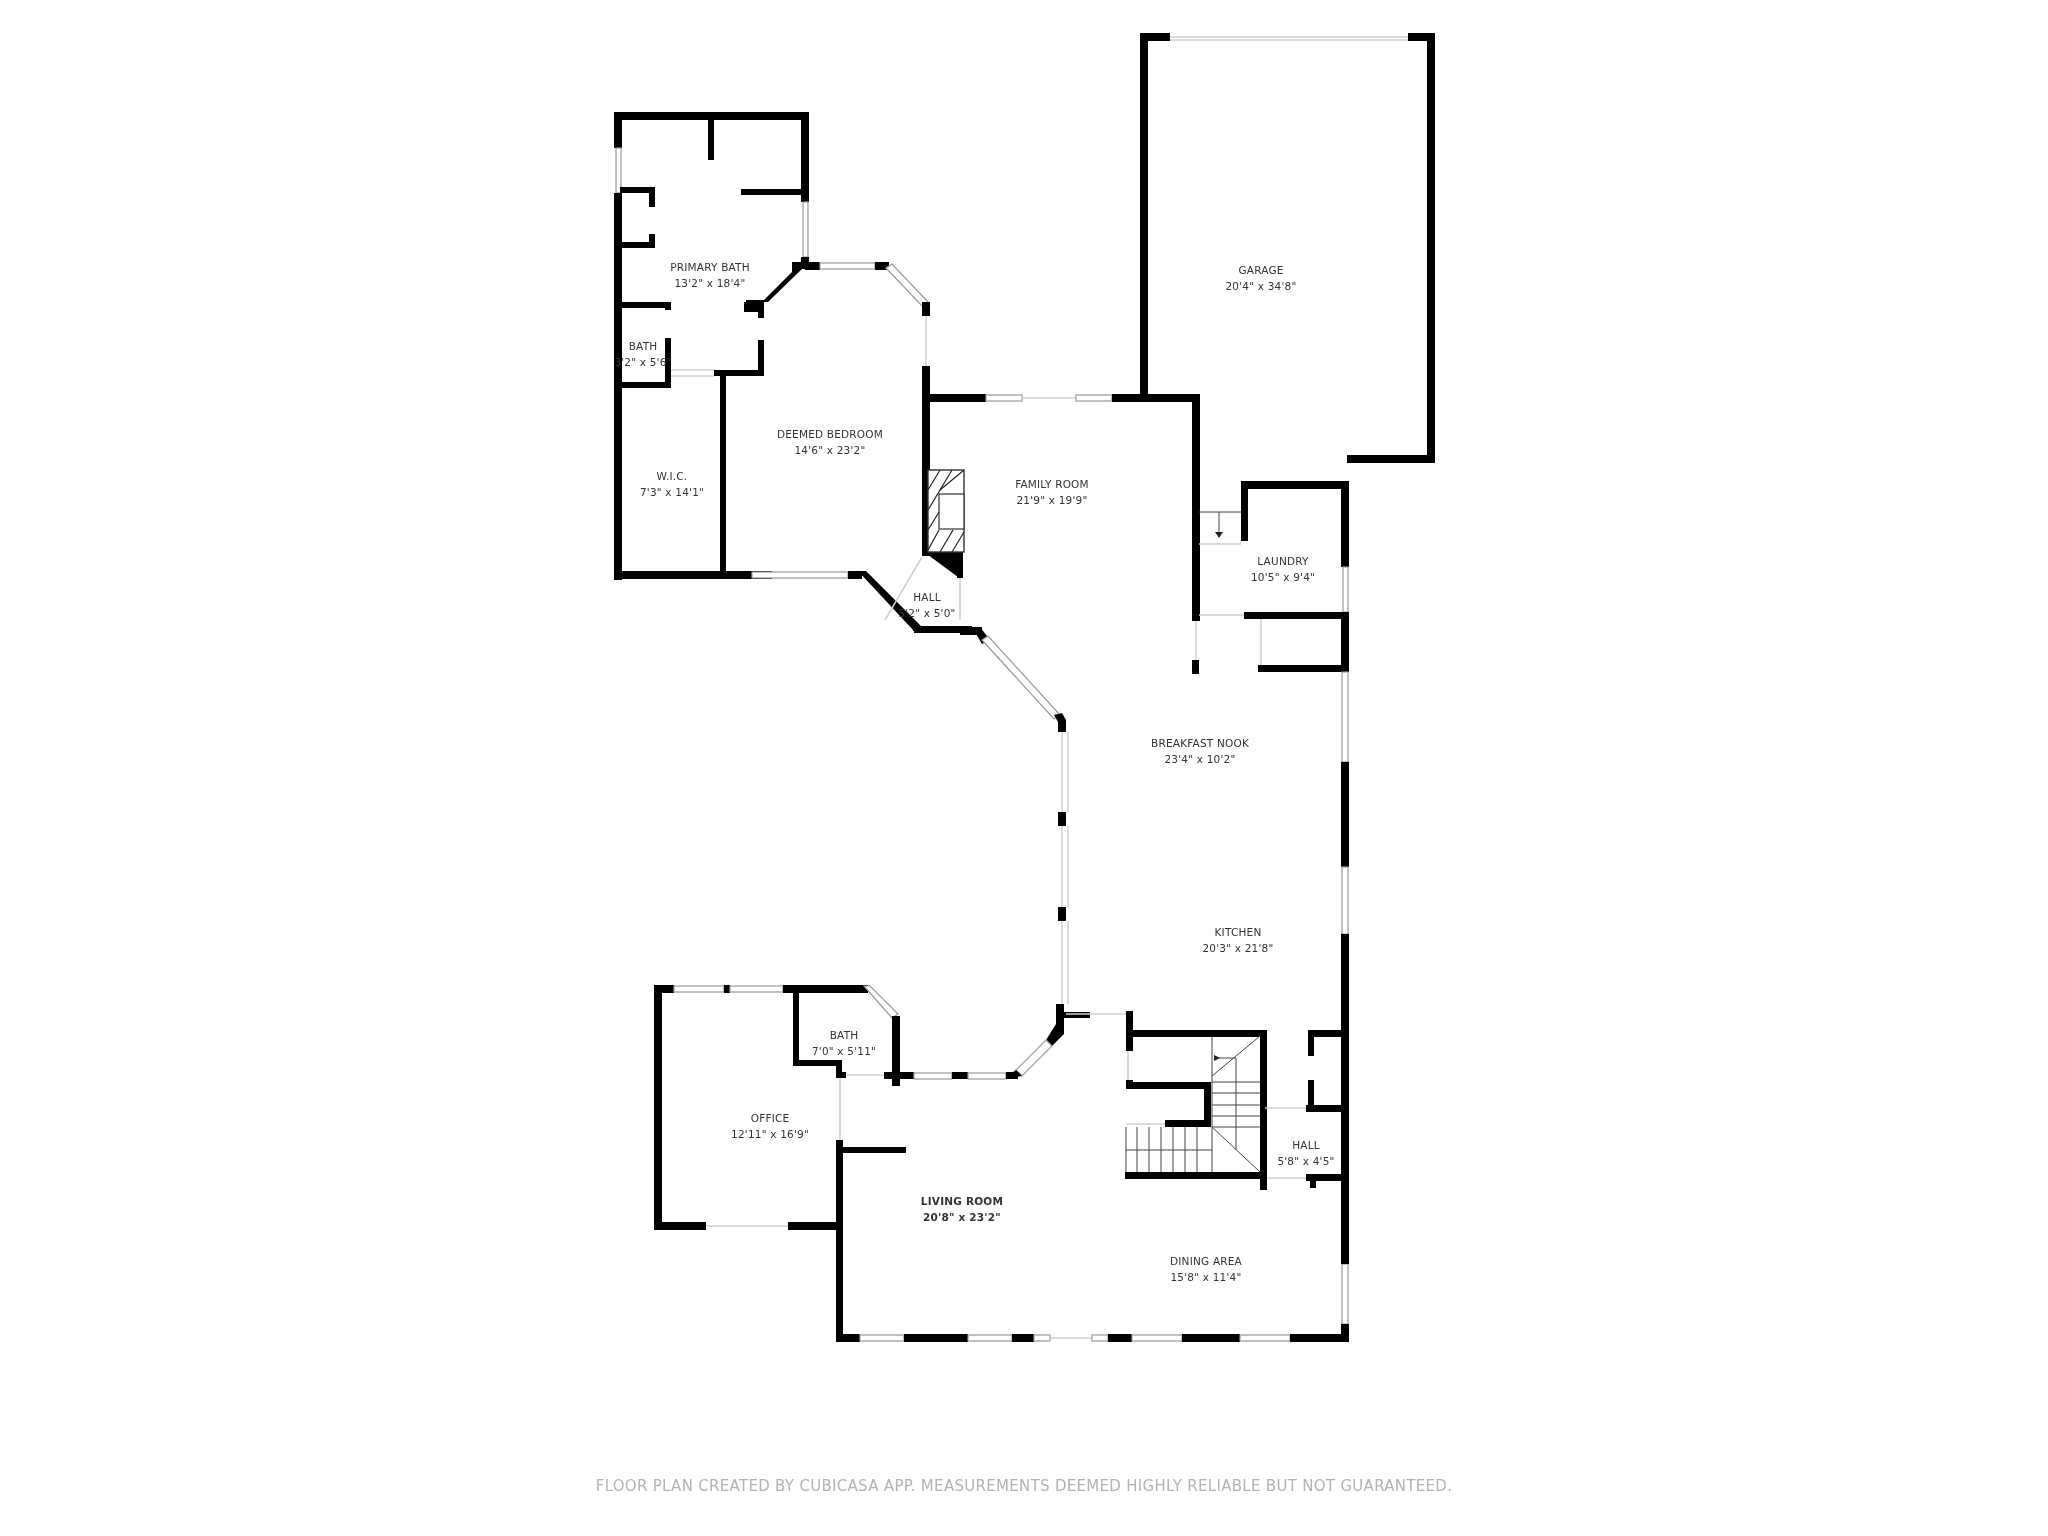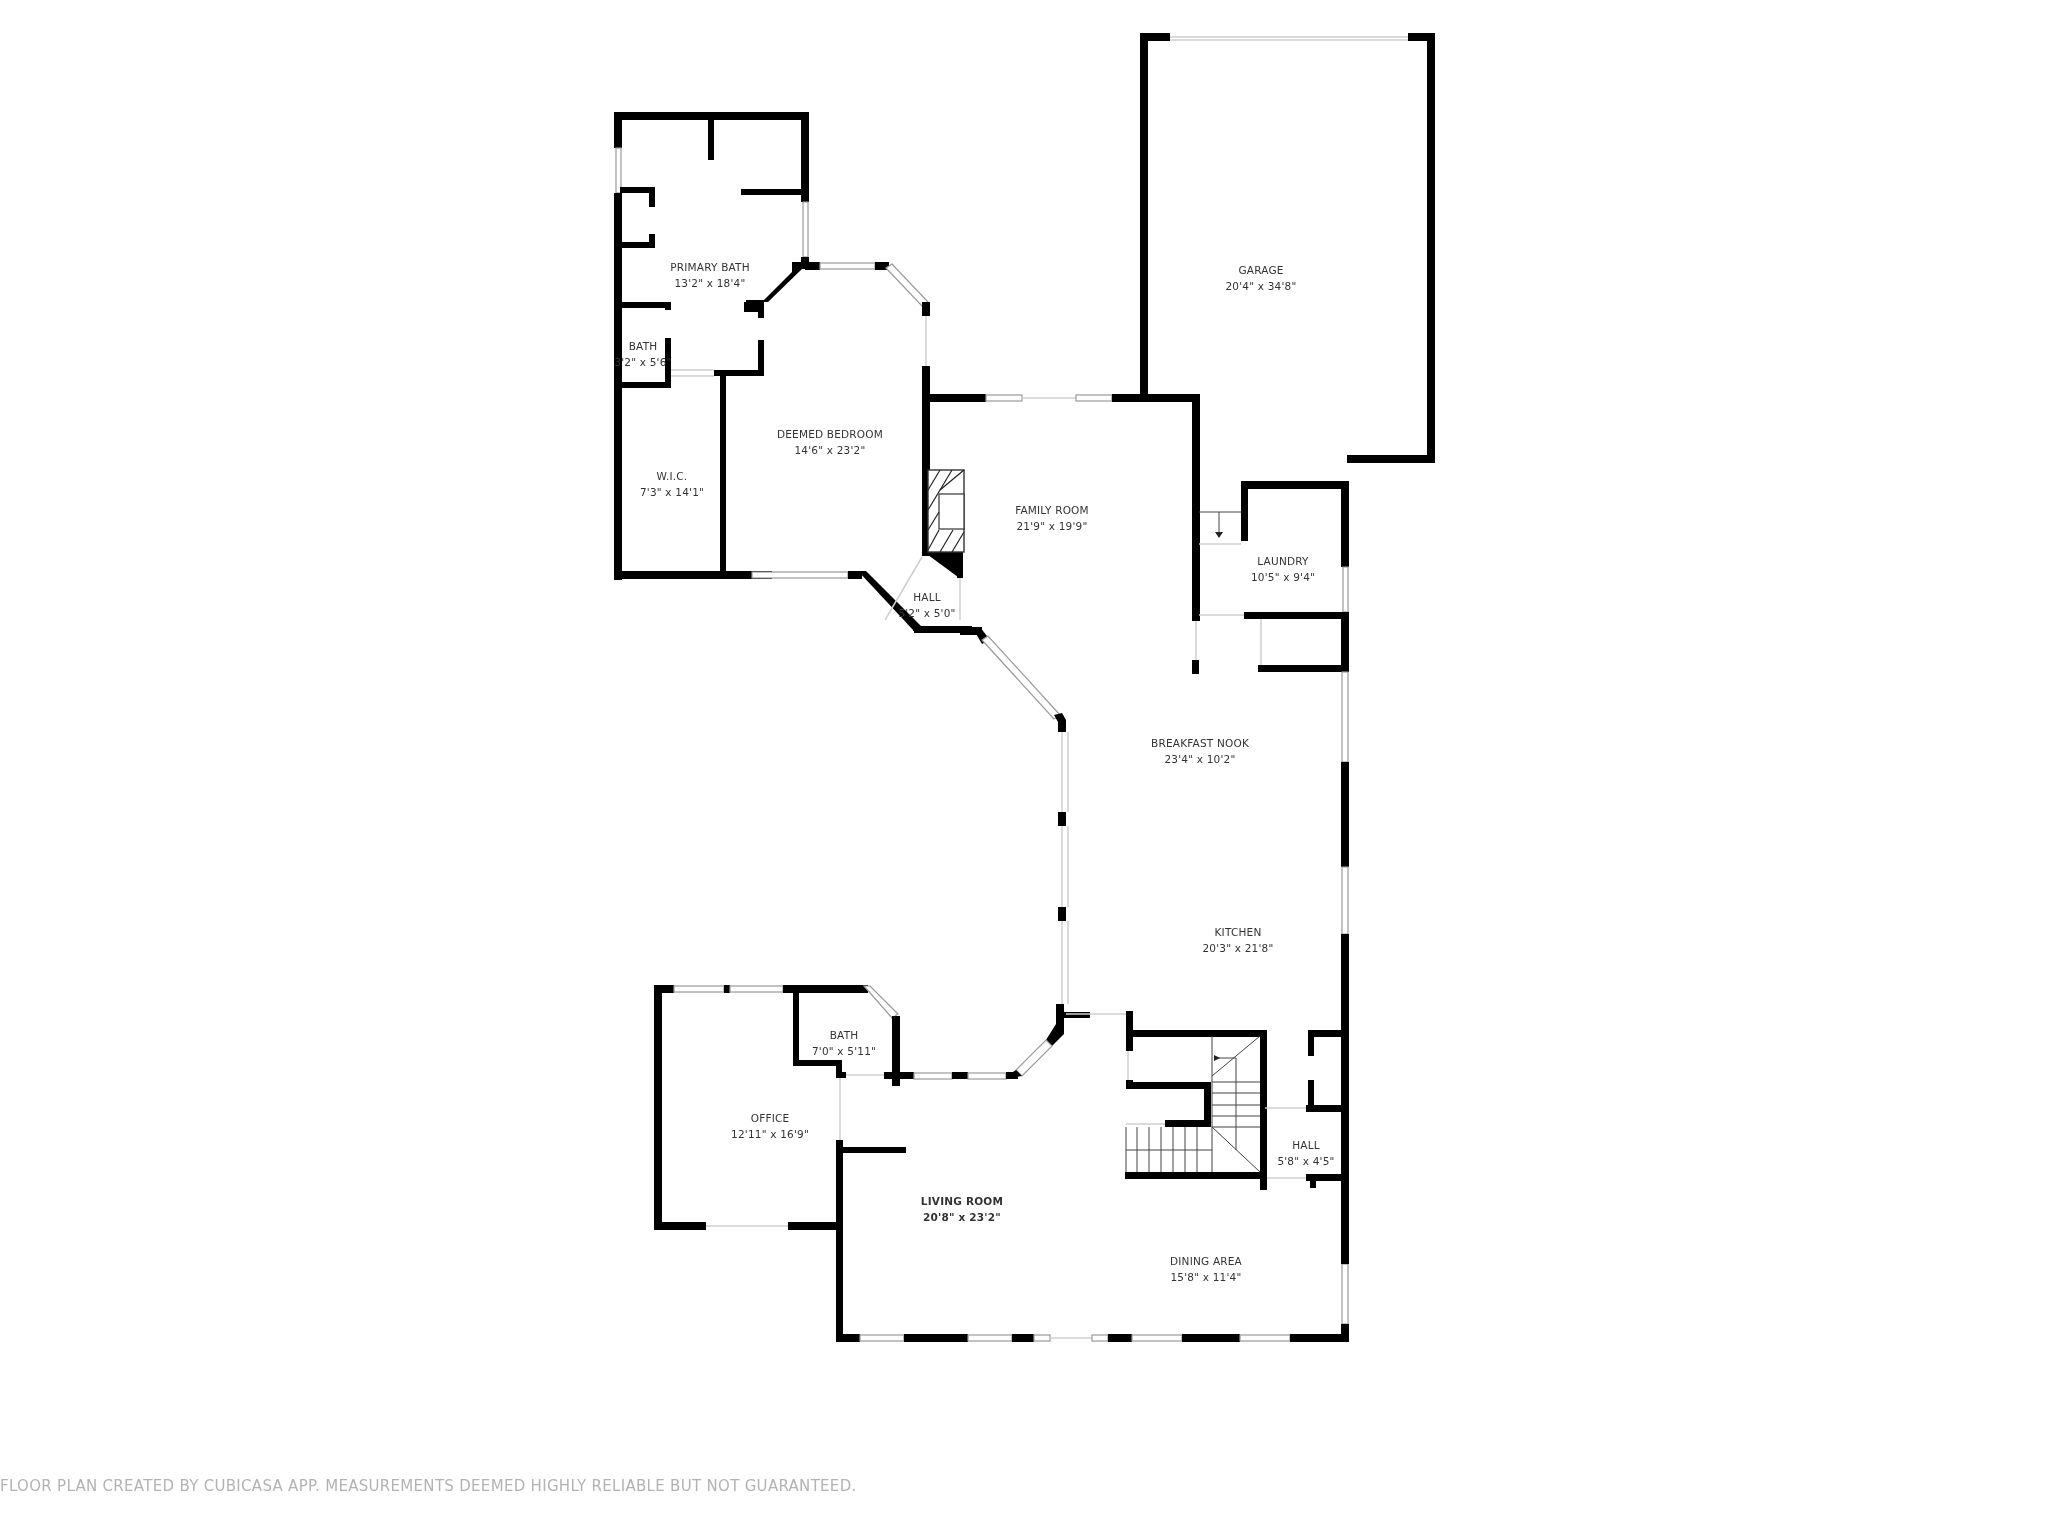--- a/index.html
+++ b/index.html
@@ -5,21 +5,21 @@
   html, body { margin:0; padding:0; background:#ffffff; }
   body { width:2048px; height:1536px; position:relative; overflow:hidden; font-family:"DejaVu Sans", "Liberation Sans", sans-serif; }
   #plan { position:absolute; left:0; top:0; width:2048px; height:1536px; }
   .wall { fill:#000; }
   .win { fill:#fff; stroke:#9a9a9a; stroke-width:1.2; }
   .opening { stroke:#cfcfcf; stroke-width:1.5; fill:none; }
   .thin { stroke:#222; stroke-width:1.2; fill:none; }
   .room-label { position:absolute; transform:translateX(-50%); text-align:center; color:#333; font-size:10.5px; line-height:16px; white-space:nowrap; letter-spacing:0.2px; }
   .room-label .name { display:block; }
   .room-label .dims { display:block; }
-  .footer { position:absolute; left:0; width:2048px; top:1477px; text-align:left; color:#b3b3b3; font-size:15px; letter-spacing:0.3px; }
+  .footer { position:absolute; left:0; width:2048px; top:1477px; text-align:center; color:#b3b3b3; font-size:15px; letter-spacing:0.3px; }
 </style>
 </head>
 <body>
 
 <svg id="plan" viewBox="0 0 2048 1536" xmlns="http://www.w3.org/2000/svg">
 
   <g>
 
     <rect class="wall" x="614" y="112" width="195" height="8"></rect>
 
@@ -271,21 +271,21 @@
   <span class="dims">7'3" x 14'1"</span>
 </div>
 <div class="room-label" style="left:830px; top:426px;">
   <span class="name">DEEMED BEDROOM</span>
   <span class="dims">14'6" x 23'2"</span>
 </div>
 <div class="room-label" style="left:927px; top:589px;">
   <span class="name">HALL</span>
   <span class="dims">5'2" x 5'0"</span>
 </div>
-<div class="room-label" style="left:1052px; top:502px;">
+<div class="room-label" style="left:1052px; top:476px;">
   <span class="name">FAMILY ROOM</span>
   <span class="dims">21'9" x 19'9"</span>
 </div>
 <div class="room-label" style="left:1261px; top:262px;">
   <span class="name">GARAGE</span>
   <span class="dims">20'4" x 34'8"</span>
 </div>
 <div class="room-label" style="left:1283px; top:553px;">
   <span class="name">LAUNDRY</span>
   <span class="dims">10'5" x 9'4"</span>

